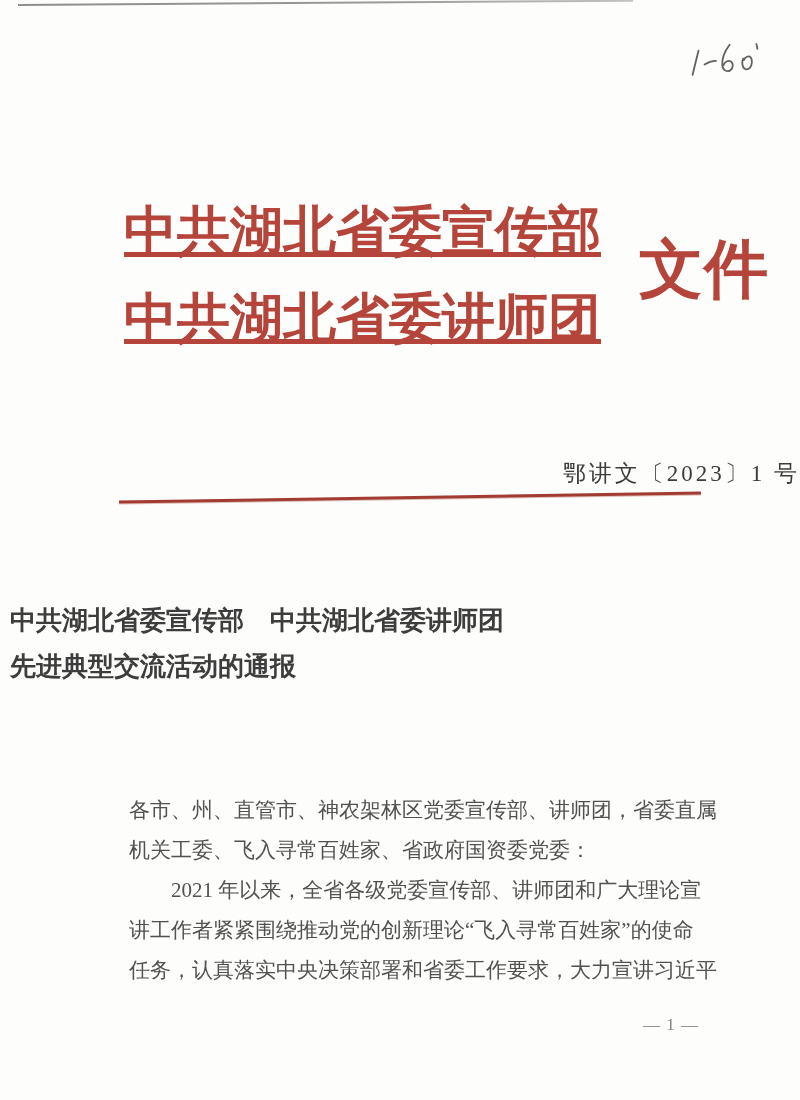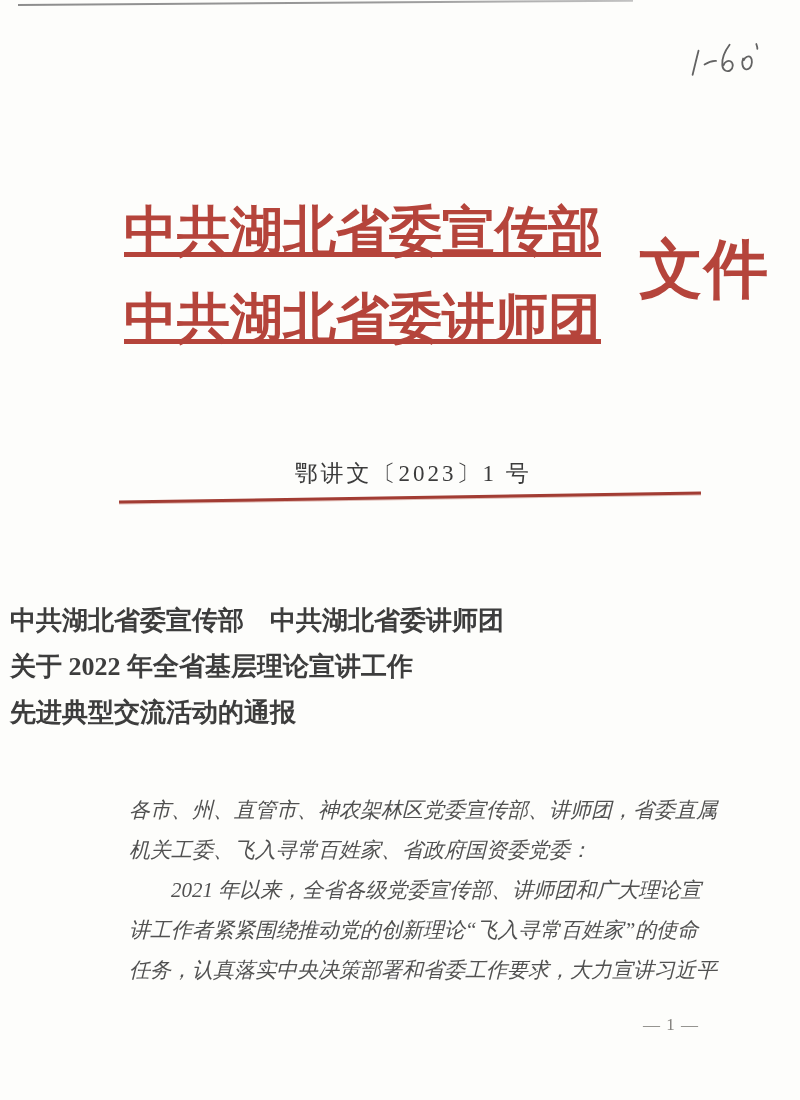--- a/index.html
+++ b/index.html
@@ -42,21 +42,21 @@
   .org-line.l1{top:203px;}
   .org-line.l2{top:290px;}
   .doc-word{
     position:absolute;left:591px;top:236px;
     font-size:64px;line-height:68px;font-weight:bold;
     color:var(--header-red);letter-spacing:1px;white-space:nowrap;margin-left:48px;
   }
   .doc-number{
     position:absolute;left:0;top:458px;width:800px;
     box-sizing:border-box;padding-left:26px;
-    text-align:center;font-size:23px;letter-spacing:3px;
+    text-align:right;font-size:23px;letter-spacing:3px;
     color:#3c3c3c;white-space:nowrap;
   }
   .red-rule{
     position:absolute;left:119px;top:496px;width:582px;height:3px;
     background:var(--rule-red);
     box-shadow:0 1px 0 rgba(190,110,100,.45);
     transform:rotate(-0.9deg);transform-origin:center center;
   }
   
   .title-block{
@@ -64,21 +64,20 @@
     box-sizing:border-box;padding-left:10px;
     color:#3d3d3d;
     font-weight:bold;font-size:26px;line-height:46px;
   }
   .title-line{white-space:nowrap;}
   
   .body-block{
     position:absolute;left:129px;top:790px;width:590px;
     color:#515151;font-size:21px;line-height:40px;
     letter-spacing:0px;
-    font-style:italic;
   }
   .body-line{white-space:nowrap;}
   
   .page-number{
     position:absolute;left:643px;top:1015px;
     color:#84827e;font-size:17px;letter-spacing:1px;white-space:nowrap;
   }
 </style>
 </head>
 <body>
@@ -98,21 +97,20 @@
   <div class="org-line l1">中共湖北省委宣传部</div>
   <div class="org-line l2">中共湖北省委讲师团</div>
   <div class="doc-word">文件</div>
 
   <div class="doc-number">鄂讲文〔2023〕1 号</div>
 
   <div class="red-rule"></div>
 
   <div class="title-block">
     <div class="title-line">中共湖北省委宣传部　中共湖北省委讲师团</div>
-    <div class="title-line">关于 2022 年全省基层理论宣讲工作</div>
     <div class="title-line">先进典型交流活动的通报</div>
   </div>
 
   <div class="body-block">
 
   <div class="body-line">各市、州、直管市、神农架林区党委宣传部、讲师团，省委直属</div>
       <div class="body-line">机关工委、飞入寻常百姓家、省政府国资委党委：</div>
       <div class="body-line">　　2021 年以来，全省各级党委宣传部、讲师团和广大理论宣</div>
       <div class="body-line">讲工作者紧紧围绕推动党的创新理论“飞入寻常百姓家”的使命</div>
       <div class="body-line">任务，认真落实中央决策部署和省委工作要求，大力宣讲习近平</div>

